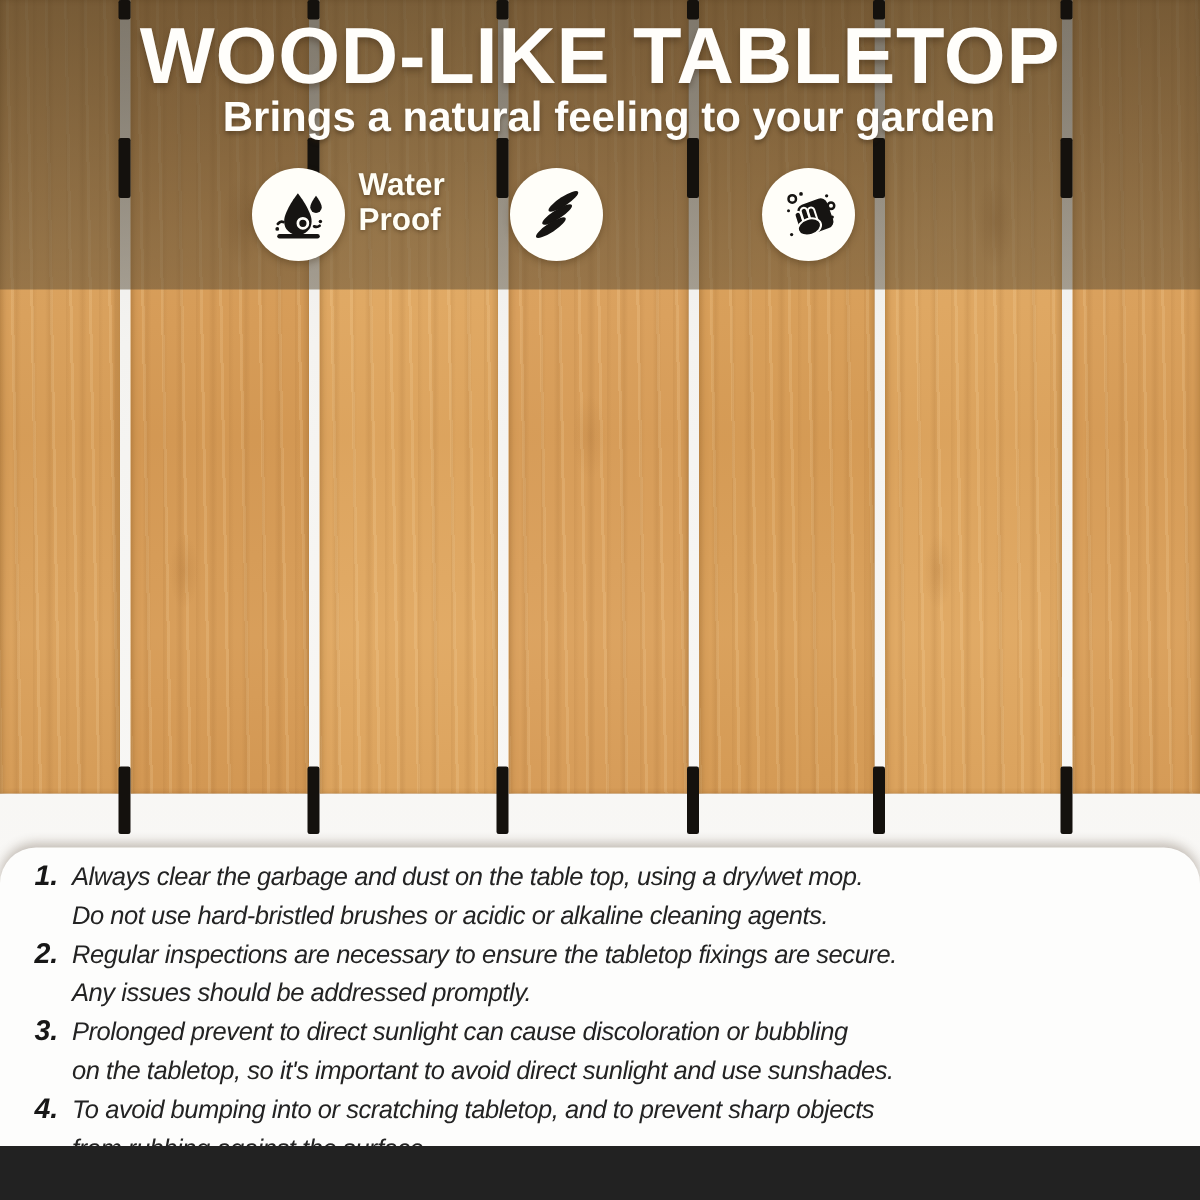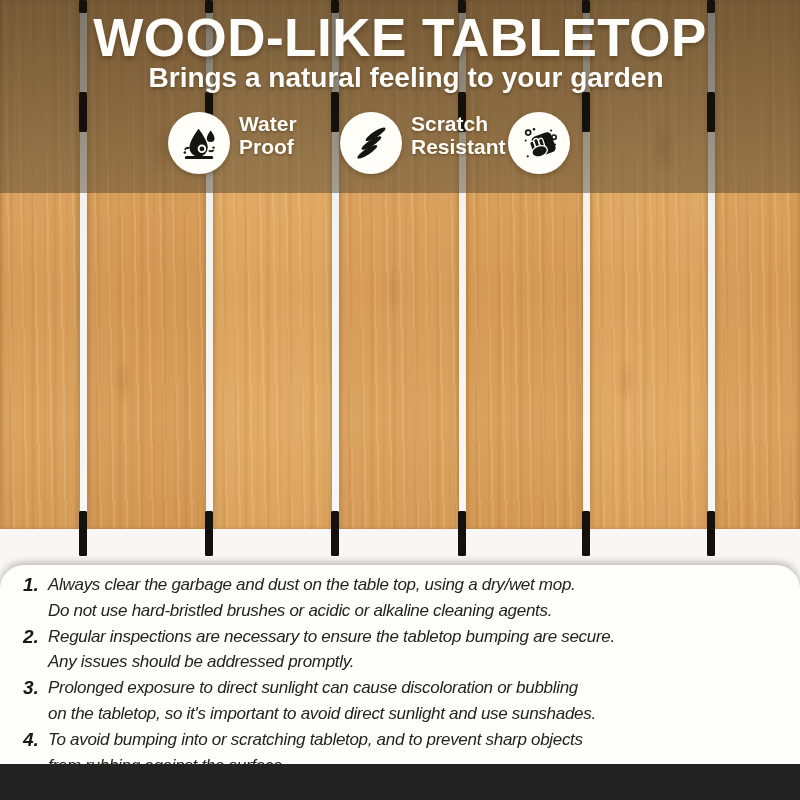--- a/index.html
+++ b/index.html
@@ -148,22 +148,20 @@
     </div>
 
     <div class="feature f2">
       <span class="fcircle">
         <svg width="40" height="40" viewBox="0 0 48 48">
           <ellipse cx="29.5" cy="13.5" rx="14" ry="3.6" fill="#161412" transform="rotate(-33 29.5 13.5)"></ellipse>
           <ellipse cx="24.5" cy="24" rx="14" ry="3.6" fill="#161412" transform="rotate(-33 24.5 24)"></ellipse>
           <ellipse cx="19.5" cy="34.5" rx="14" ry="3.6" fill="#161412" transform="rotate(-33 19.5 34.5)"></ellipse>
         </svg>
       </span>
-      <span class="flabel">Scratch
-Resistant</span>
     </div>
 
     <div class="feature f3">
       <span class="fcircle">
         <svg width="40" height="40" viewBox="0 0 48 48">
           <rect x="17" y="13" width="25" height="25" rx="5.5" transform="rotate(-20 29.5 25.5)" fill="#161412"></rect>
           <g transform="rotate(-18 24 30)" fill="#161412" stroke="#fffef9" stroke-width="1.6">
             <rect x="15" y="19.5" width="5.2" height="13" rx="2.6"></rect>
             <rect x="20.6" y="18" width="5.2" height="14.5" rx="2.6"></rect>
             <rect x="26.2" y="19.5" width="5.2" height="13" rx="2.6"></rect>
@@ -183,26 +181,26 @@
 
   <div class="panel">
 
     <div class="item">
       <span class="num">1.</span>
       <span class="itext">Always clear the garbage and dust on the table top, using a dry/wet mop.
 Do not use hard-bristled brushes or acidic or alkaline cleaning agents.</span>
     </div>
     <div class="item">
       <span class="num">2.</span>
-      <span class="itext">Regular inspections are necessary to ensure the tabletop bumping are secure.
+      <span class="itext">Regular inspections are necessary to ensure the tabletop fixings are secure.
 Any issues should be addressed promptly.</span>
     </div>
     <div class="item">
       <span class="num">3.</span>
-      <span class="itext">Prolonged exposure to direct sunlight can cause discoloration or bubbling
+      <span class="itext">Prolonged prevent to direct sunlight can cause discoloration or bubbling
 on the tabletop, so it's important to avoid direct sunlight and use sunshades.</span>
     </div>
     <div class="item">
       <span class="num">4.</span>
       <span class="itext">To avoid bumping into or scratching tabletop, and to prevent sharp objects
 from rubbing against the surface.</span>
     </div>
   </div>
 
 </div>

